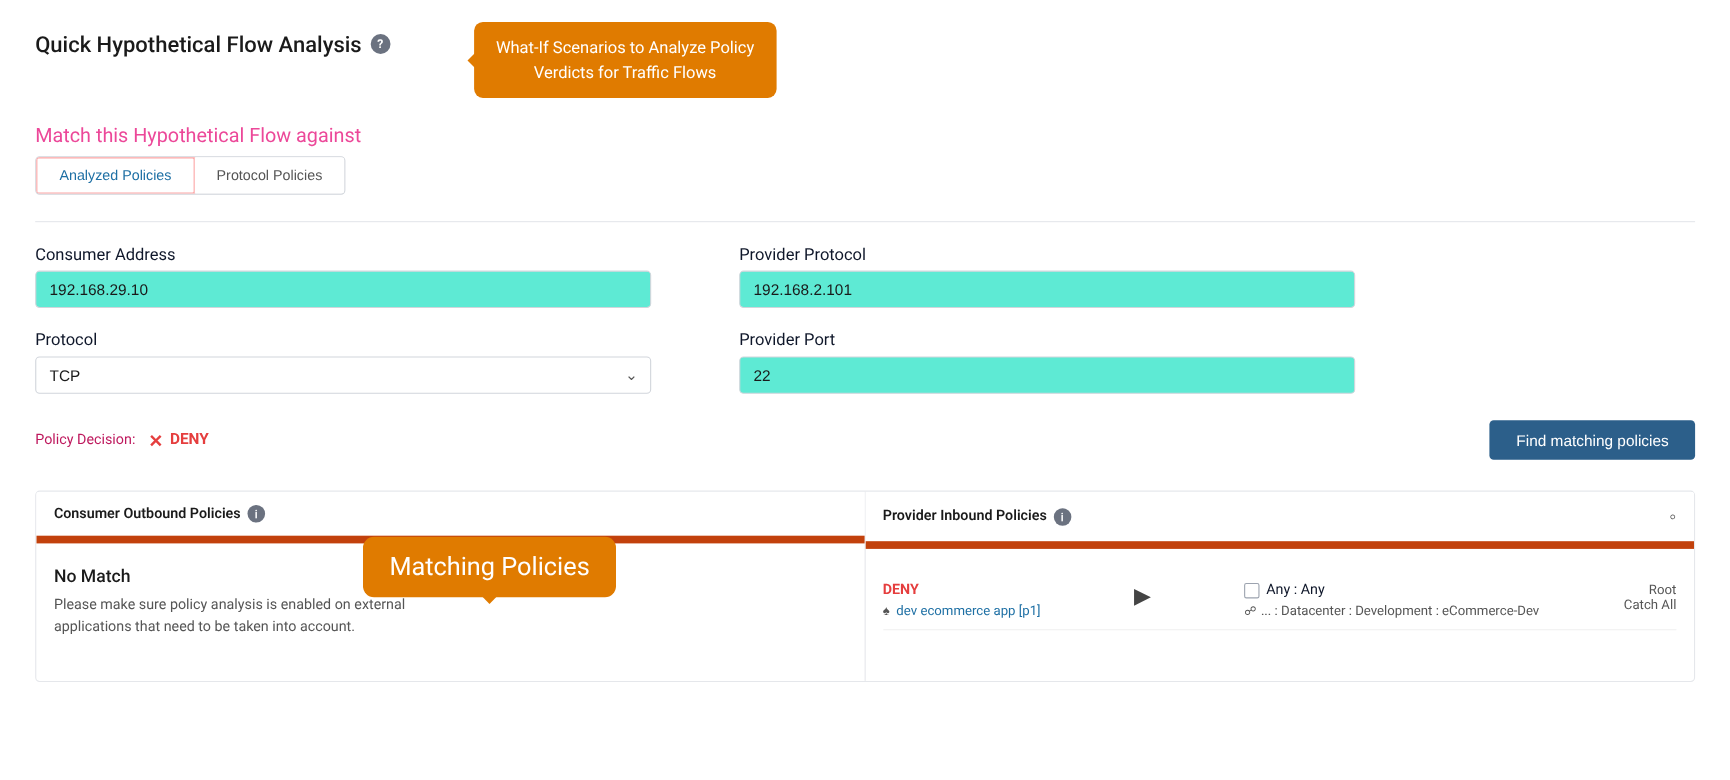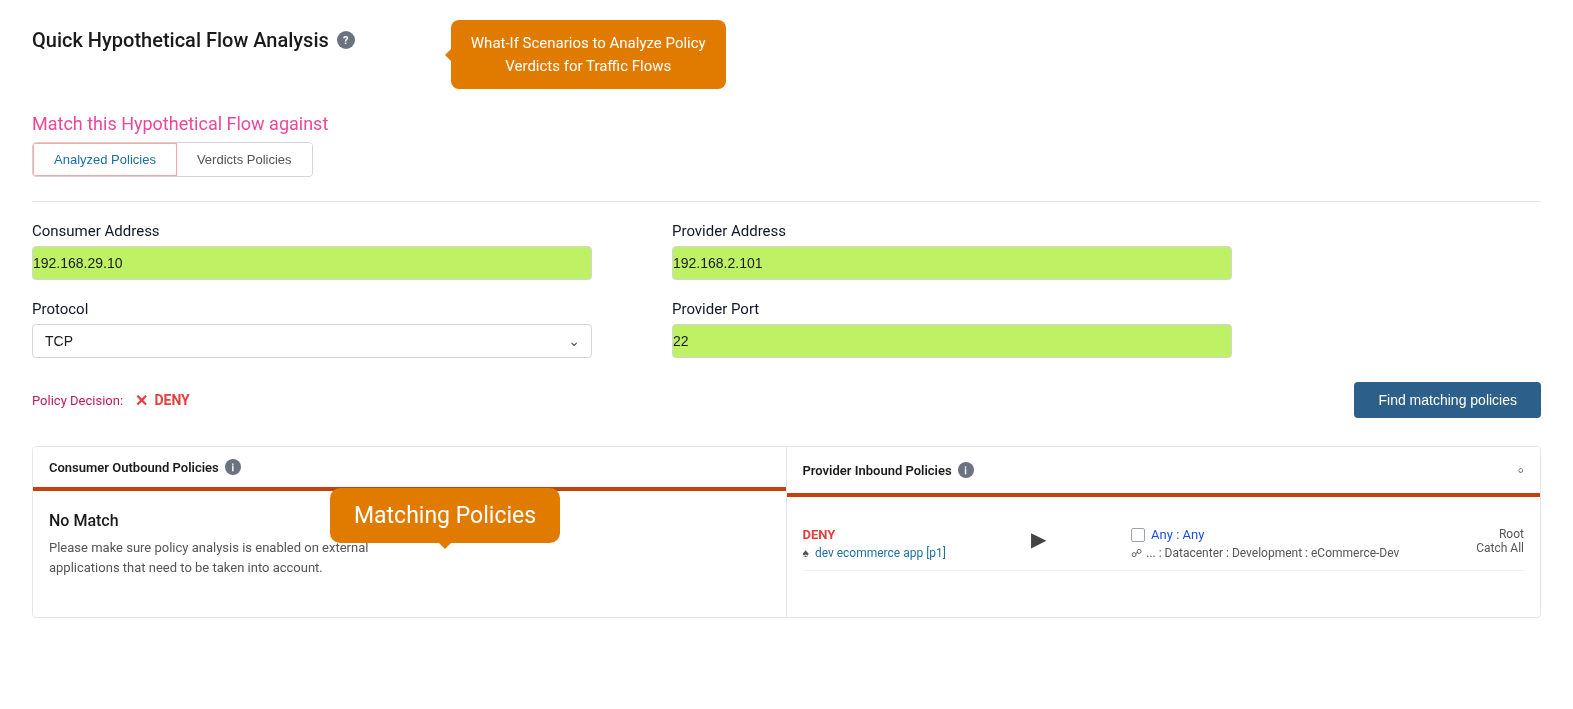--- a/index.html
+++ b/index.html
@@ -16,21 +16,21 @@
     .page-container {
       padding: 24px 32px;
       position: relative;
     }
 
     
     .page-header {
       display: flex;
       align-items: flex-start;
       margin-bottom: 24px;
-      gap: 36px;
+      gap: 16px;
     }
 
     .page-title {
       font-size: 20px;
       font-weight: 500;
       color: #1a1a1a;
       display: flex;
       align-items: center;
       gap: 8px;
       white-space: nowrap;
@@ -128,26 +128,26 @@
       flex-direction: column;
       gap: 6px;
     }
 
     .form-label {
       font-size: 15px;
       color: #0f172a;
     }
 
     .form-input {
-      padding: 8px 0;
+      padding: 8px 12px;
       border: 1px solid #d1d5db;
       border-radius: 4px;
       font-size: 14px;
       color: #1a1a1a;
-      background: #bef264;
+      background: #5eead4;
       outline: none;
     }
 
     .form-select-wrapper {
       position: relative;
     }
 
     .form-select {
       padding: 8px 12px;
       border: 1px solid #d1d5db;
@@ -227,21 +227,21 @@
     .results-panel {
       border-right: 1px solid #e5e7eb;
     }
 
     .results-panel:last-child {
       border-right: none;
     }
 
     .panel-header {
       padding: 12px 16px;
-      border-bottom: 4px solid #c2410c;
+      border-bottom: 7px solid #c2410c;
       font-weight: 600;
       font-size: 13px;
       color: #1a1a1a;
       display: flex;
       align-items: center;
       gap: 6px;
       background: #fff;
     }
 
     .info-icon {
@@ -306,21 +306,21 @@
       color: #1d6fa4;
     }
 
     .app-icon {
       color: #555;
       font-size: 12px;
     }
 
     .provider-any {
       font-size: 13px;
-      color: #1d4ed8;
+      color: #0f172a;
     }
 
     .provider-datacenter {
       font-size: 12px;
       color: #555;
       display: flex;
       align-items: center;
       gap: 4px;
     }
 
@@ -382,35 +382,35 @@
     <div class="tooltip-bubble">
       <span style="white-space: pre-line;">What-If Scenarios to Analyze Policy
 Verdicts for Traffic Flows</span>
     </div>
   </div>
 
   <div class="match-section">
     <div class="match-label">Match this Hypothetical Flow against</div>
     <div class="tab-group">
       <button class="tab-btn active">Analyzed Policies</button>
-      <button class="tab-btn">Verdicts Policies</button>
+      <button class="tab-btn">Protocol Policies</button>
     </div>
   </div>
 
   <hr class="divider">
 
   <div class="form-grid">
 
     <div class="form-group">
       <label class="form-label">Consumer Address</label>
       <input class="form-input" type="text" value="192.168.29.10" style="">
     </div>
 
     <div class="form-group">
-      <label class="form-label">Provider Address</label>
+      <label class="form-label">Provider Protocol</label>
       <input class="form-input" type="text" value="192.168.2.101" style="">
     </div>
 
     <div class="form-group">
       <label class="form-label">Protocol</label>
       <div class="form-select-wrapper">
         <select class="form-select">
           <option>TCP</option>
           <option>UDP</option>
           <option>ICMP</option>

